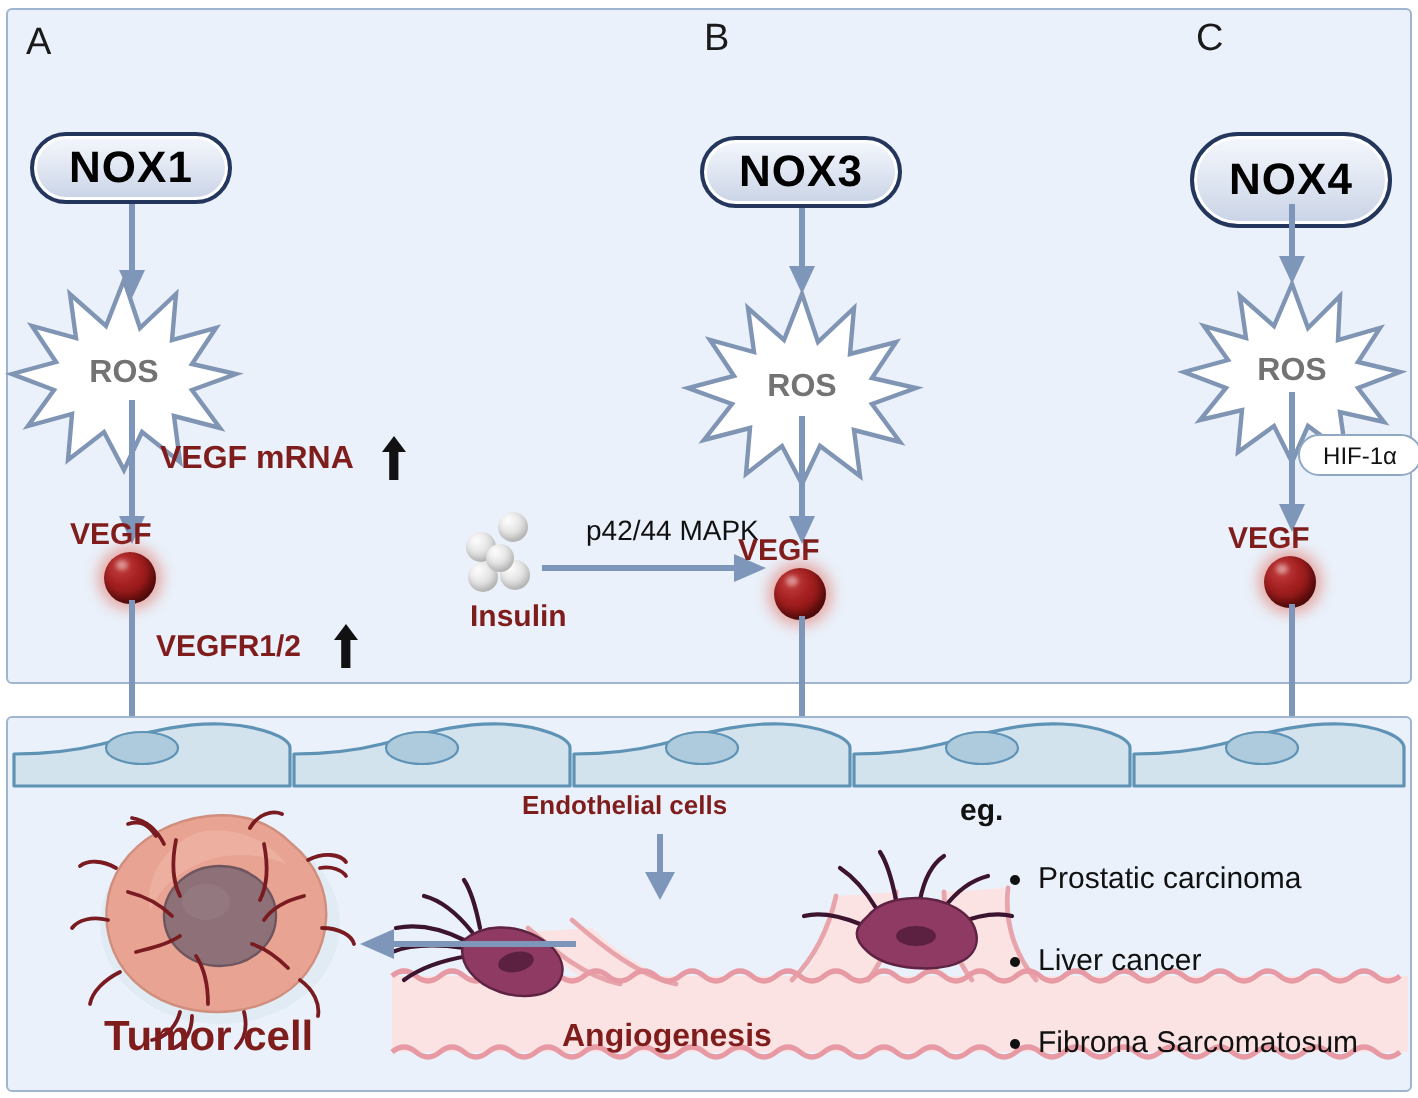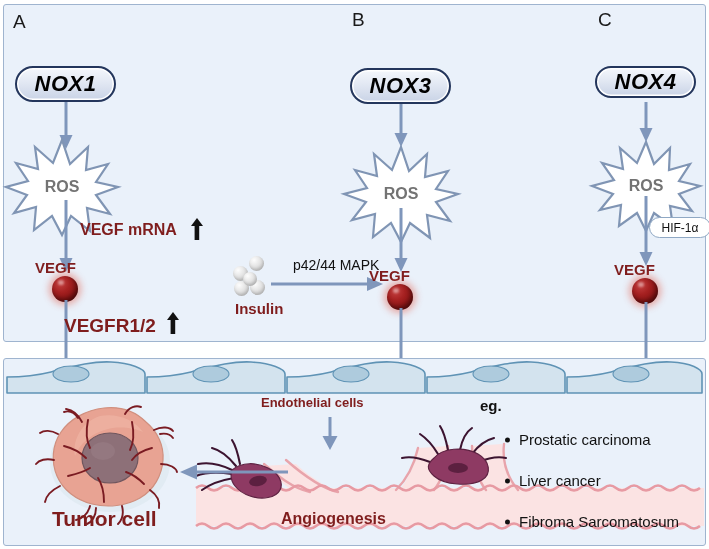--- a/index.html
+++ b/index.html
@@ -13,21 +13,21 @@
 
   .panel-letter{position:absolute;font-size:19px;color:#1a1a1a;font-weight:400;
                 line-height:1;letter-spacing:0;}
 
   
   .nox{position:absolute;box-sizing:border-box;
        background:linear-gradient(to bottom,#f4f7fc 0%,#e2e8f3 45%,#c9d3e6 100%);
        border:2.5px solid #24365c;border-radius:999px;
        display:flex;align-items:center;justify-content:center;
        box-shadow:inset 0 0 0 1.5px #ffffff;}
-  .nox span{font-style:italic;font-weight:bold;color:#000;letter-spacing:.5px;}
+  .nox span{font-weight:bold;color:#000;letter-spacing:.5px;}
 
   
   .ros{position:absolute;}
   .ros svg{display:block;overflow:visible;}
   .ros .lbl{position:absolute;left:0;top:0;width:100%;height:100%;
             display:flex;align-items:center;justify-content:center;
             font-weight:bold;color:#737373;text-align:right;}
 
   
   .conn{position:absolute;overflow:visible;}
@@ -120,21 +120,21 @@
   <div class="lab" style="left:35px;top:260px;font-size:15px;">VEGF</div>
   <div class="vegf-ball" style="left:52px;top:276px;width:26px;height:26px;"></div>
 
   <div class="conn" style="left:52px;top:300px;">
     <svg width="28" height="88" viewBox="0 0 28 88">
       <line x1="14" y1="0" x2="14" y2="74" stroke="#7f96bb" stroke-width="3"></line>
       <polygon points="14,86 6,69 22,69" fill="#7f96bb"></polygon>
     </svg>
   </div>
 
-  <div class="lab" style="left:64px;top:316px;font-size:19px;">VEGFR1/2</div>
+  <div class="lab" style="left:78px;top:316px;font-size:15px;">VEGFR1/2</div>
   <div class="uparrow" style="left:166px;top:312px;">
     <svg width="14" height="22" viewBox="0 0 14 22">
       <rect x="4.6" y="5" width="4.6" height="17" fill="#111"></rect>
       <polygon points="7,0 13,8 1,8" fill="#111"></polygon>
     </svg>
   </div>
 
   <div class="nox" style="left:350px;top:68px;width:101px;height:36px;">
     <span style="font-size:22px;">NOX3</span>
   </div>
@@ -180,21 +180,21 @@
   <div class="lab" style="left:369px;top:268px;font-size:15px;">VEGF</div>
   <div class="vegf-ball" style="left:387px;top:284px;width:26px;height:26px;"></div>
 
   <div class="conn" style="left:387px;top:308px;">
     <svg width="28" height="80" viewBox="0 0 28 80">
       <line x1="14" y1="0" x2="14" y2="66" stroke="#7f96bb" stroke-width="3"></line>
       <polygon points="14,78 6,61 22,61" fill="#7f96bb"></polygon>
     </svg>
   </div>
 
-  <div class="nox" style="left:595px;top:66px;width:101px;height:32px;">
+  <div class="nox" style="left:595px;top:66px;width:101px;height:48px;">
     <span style="font-size:22px;">NOX4</span>
   </div>
 
   <div class="conn" style="left:632px;top:102px;">
     <svg width="28" height="42" viewBox="0 0 28 42">
       <line x1="14" y1="0" x2="14" y2="29" stroke="#7f96bb" stroke-width="3"></line>
       <polygon points="14,40 7.5,26 20.5,26" fill="#7f96bb"></polygon>
     </svg>
   </div>
 

